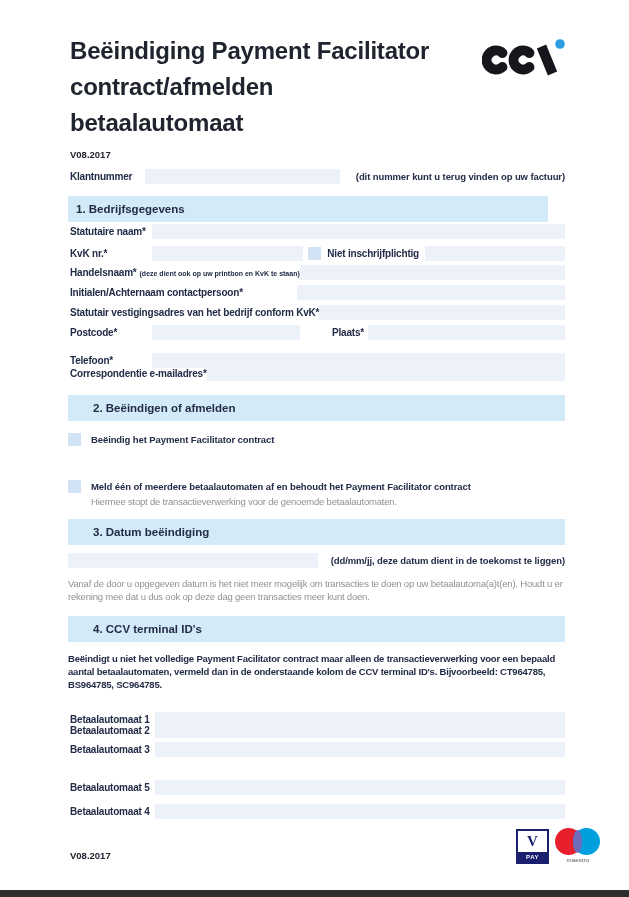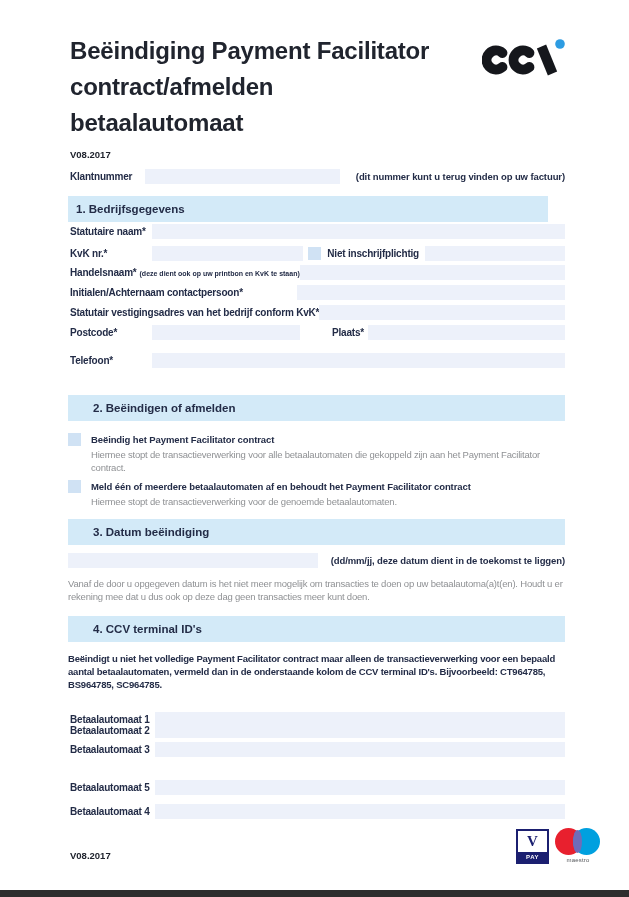--- a/index.html
+++ b/index.html
@@ -132,28 +132,33 @@
     <input class="field grow" style="">
   </div>
 
   <div class="abs row" style="top:345px;height:30px;">
     <span class="lblbox" style="min-width:82px;">
         <span class="lbl">Telefoon*</span>
       </span>
     <input class="field grow" style="">
   </div>
 
+  <div class="abs row" style="top:366px;height:15px;">
+    <span class="lblbox" style="min-width:135px;">
+        <span class="lbl">Correspondentie e-mailadres*</span>
+      </span>
+    <input class="field grow" style="">
+  </div>
 
   <div class="abs bar" style="top:395px;">
     <span>2. Beëindigen of afmelden</span>
   </div>
 
   <span class="abs checkbox" style="left:68px;top:433px;"></span>
   <div class="abs optlbl" style="left:91px;top:434px;">Beëindig het Payment Facilitator contract</div>
-  <div class="abs gray" style="left:91px;top:448px;width:462px;">Hiermee stopt de transactieverwerking voor alle betaalautomaten die gekoppeld zijn aan het Payment Facilitator contract.</div>
 
   <span class="abs checkbox" style="left:68px;top:480px;"></span>
   <div class="abs optlbl" style="left:91px;top:481px;">Meld één of meerdere betaalautomaten af en behoudt het Payment Facilitator contract</div>
   <div class="abs gray" style="left:91px;top:495px;width:462px;">Hiermee stopt de transactieverwerking voor de genoemde betaalautomaten.</div>
 
   <div class="abs bar" style="top:519px;">
     <span>3. Datum beëindiging</span>
   </div>
   <input class="abs field" style="left: 68px; top: 553px; width: 250px;" value="">
   <div class="abs gray" style="left:68px;top:577px;width:497px;">Vanaf de door u opgegeven datum is het niet meer mogelijk om transacties te doen op uw betaalautoma(a)t(en). Houdt u er rekening mee dat u dus ook op deze dag geen transacties meer kunt doen.</div>

